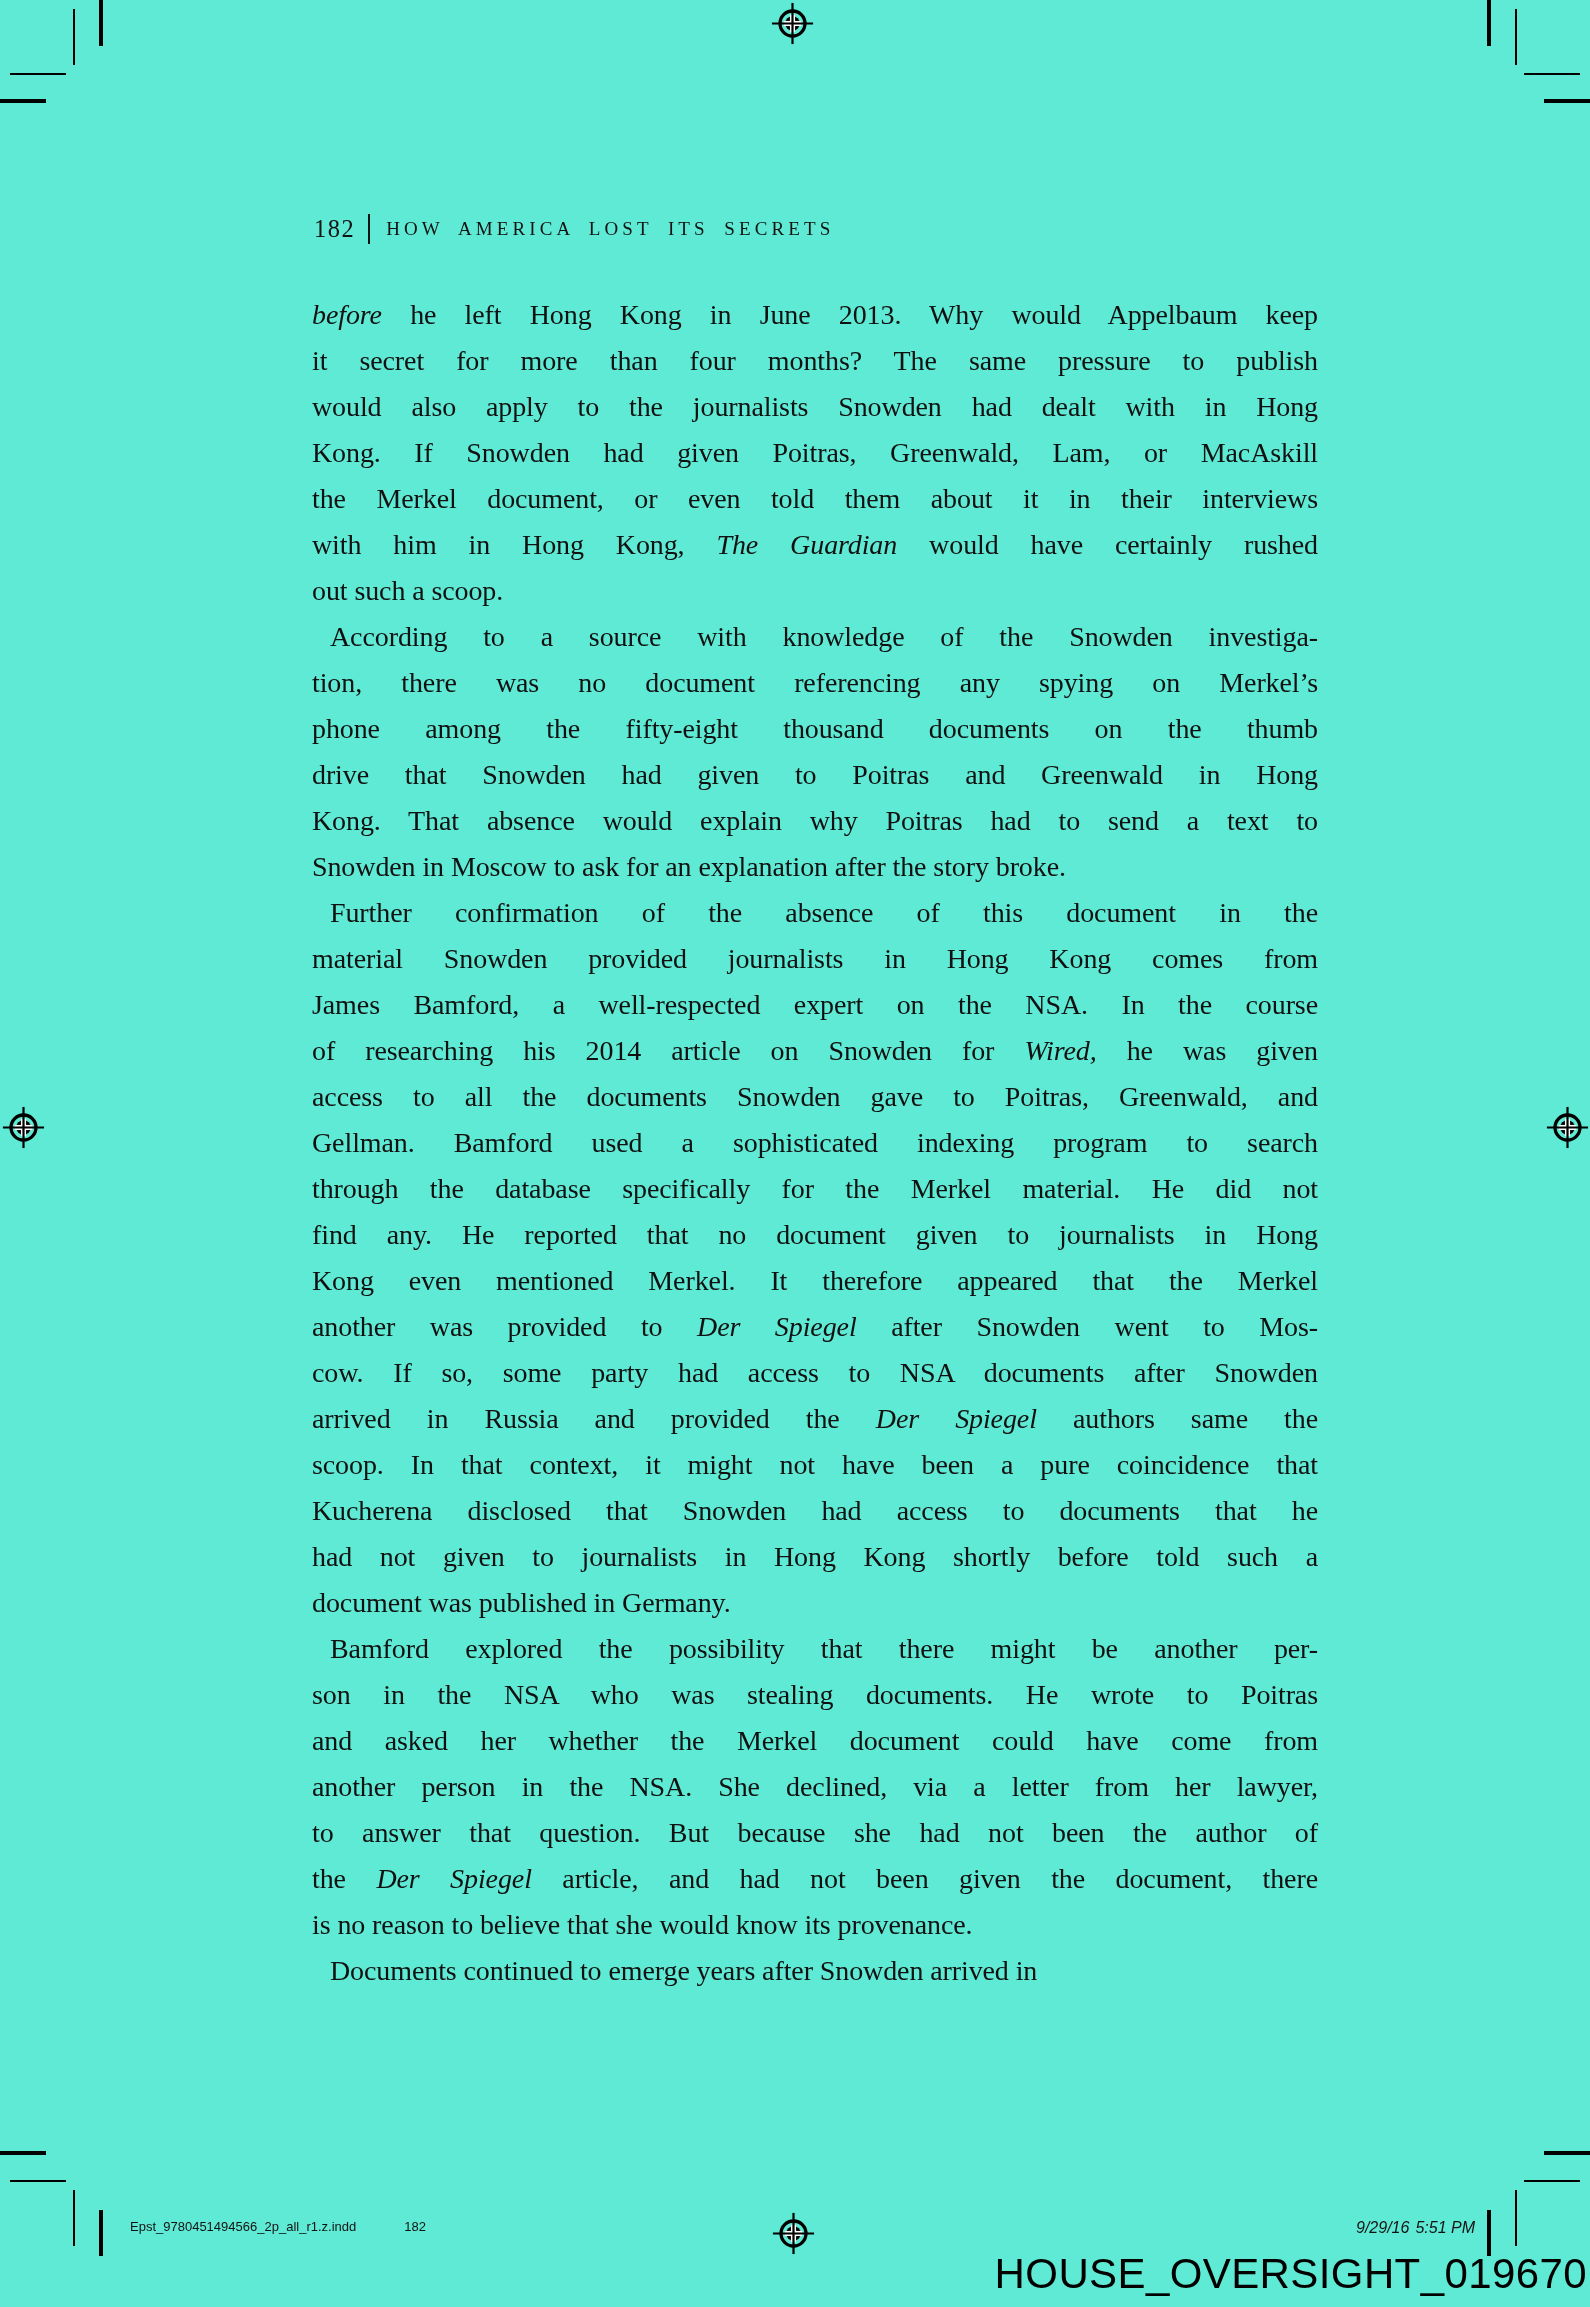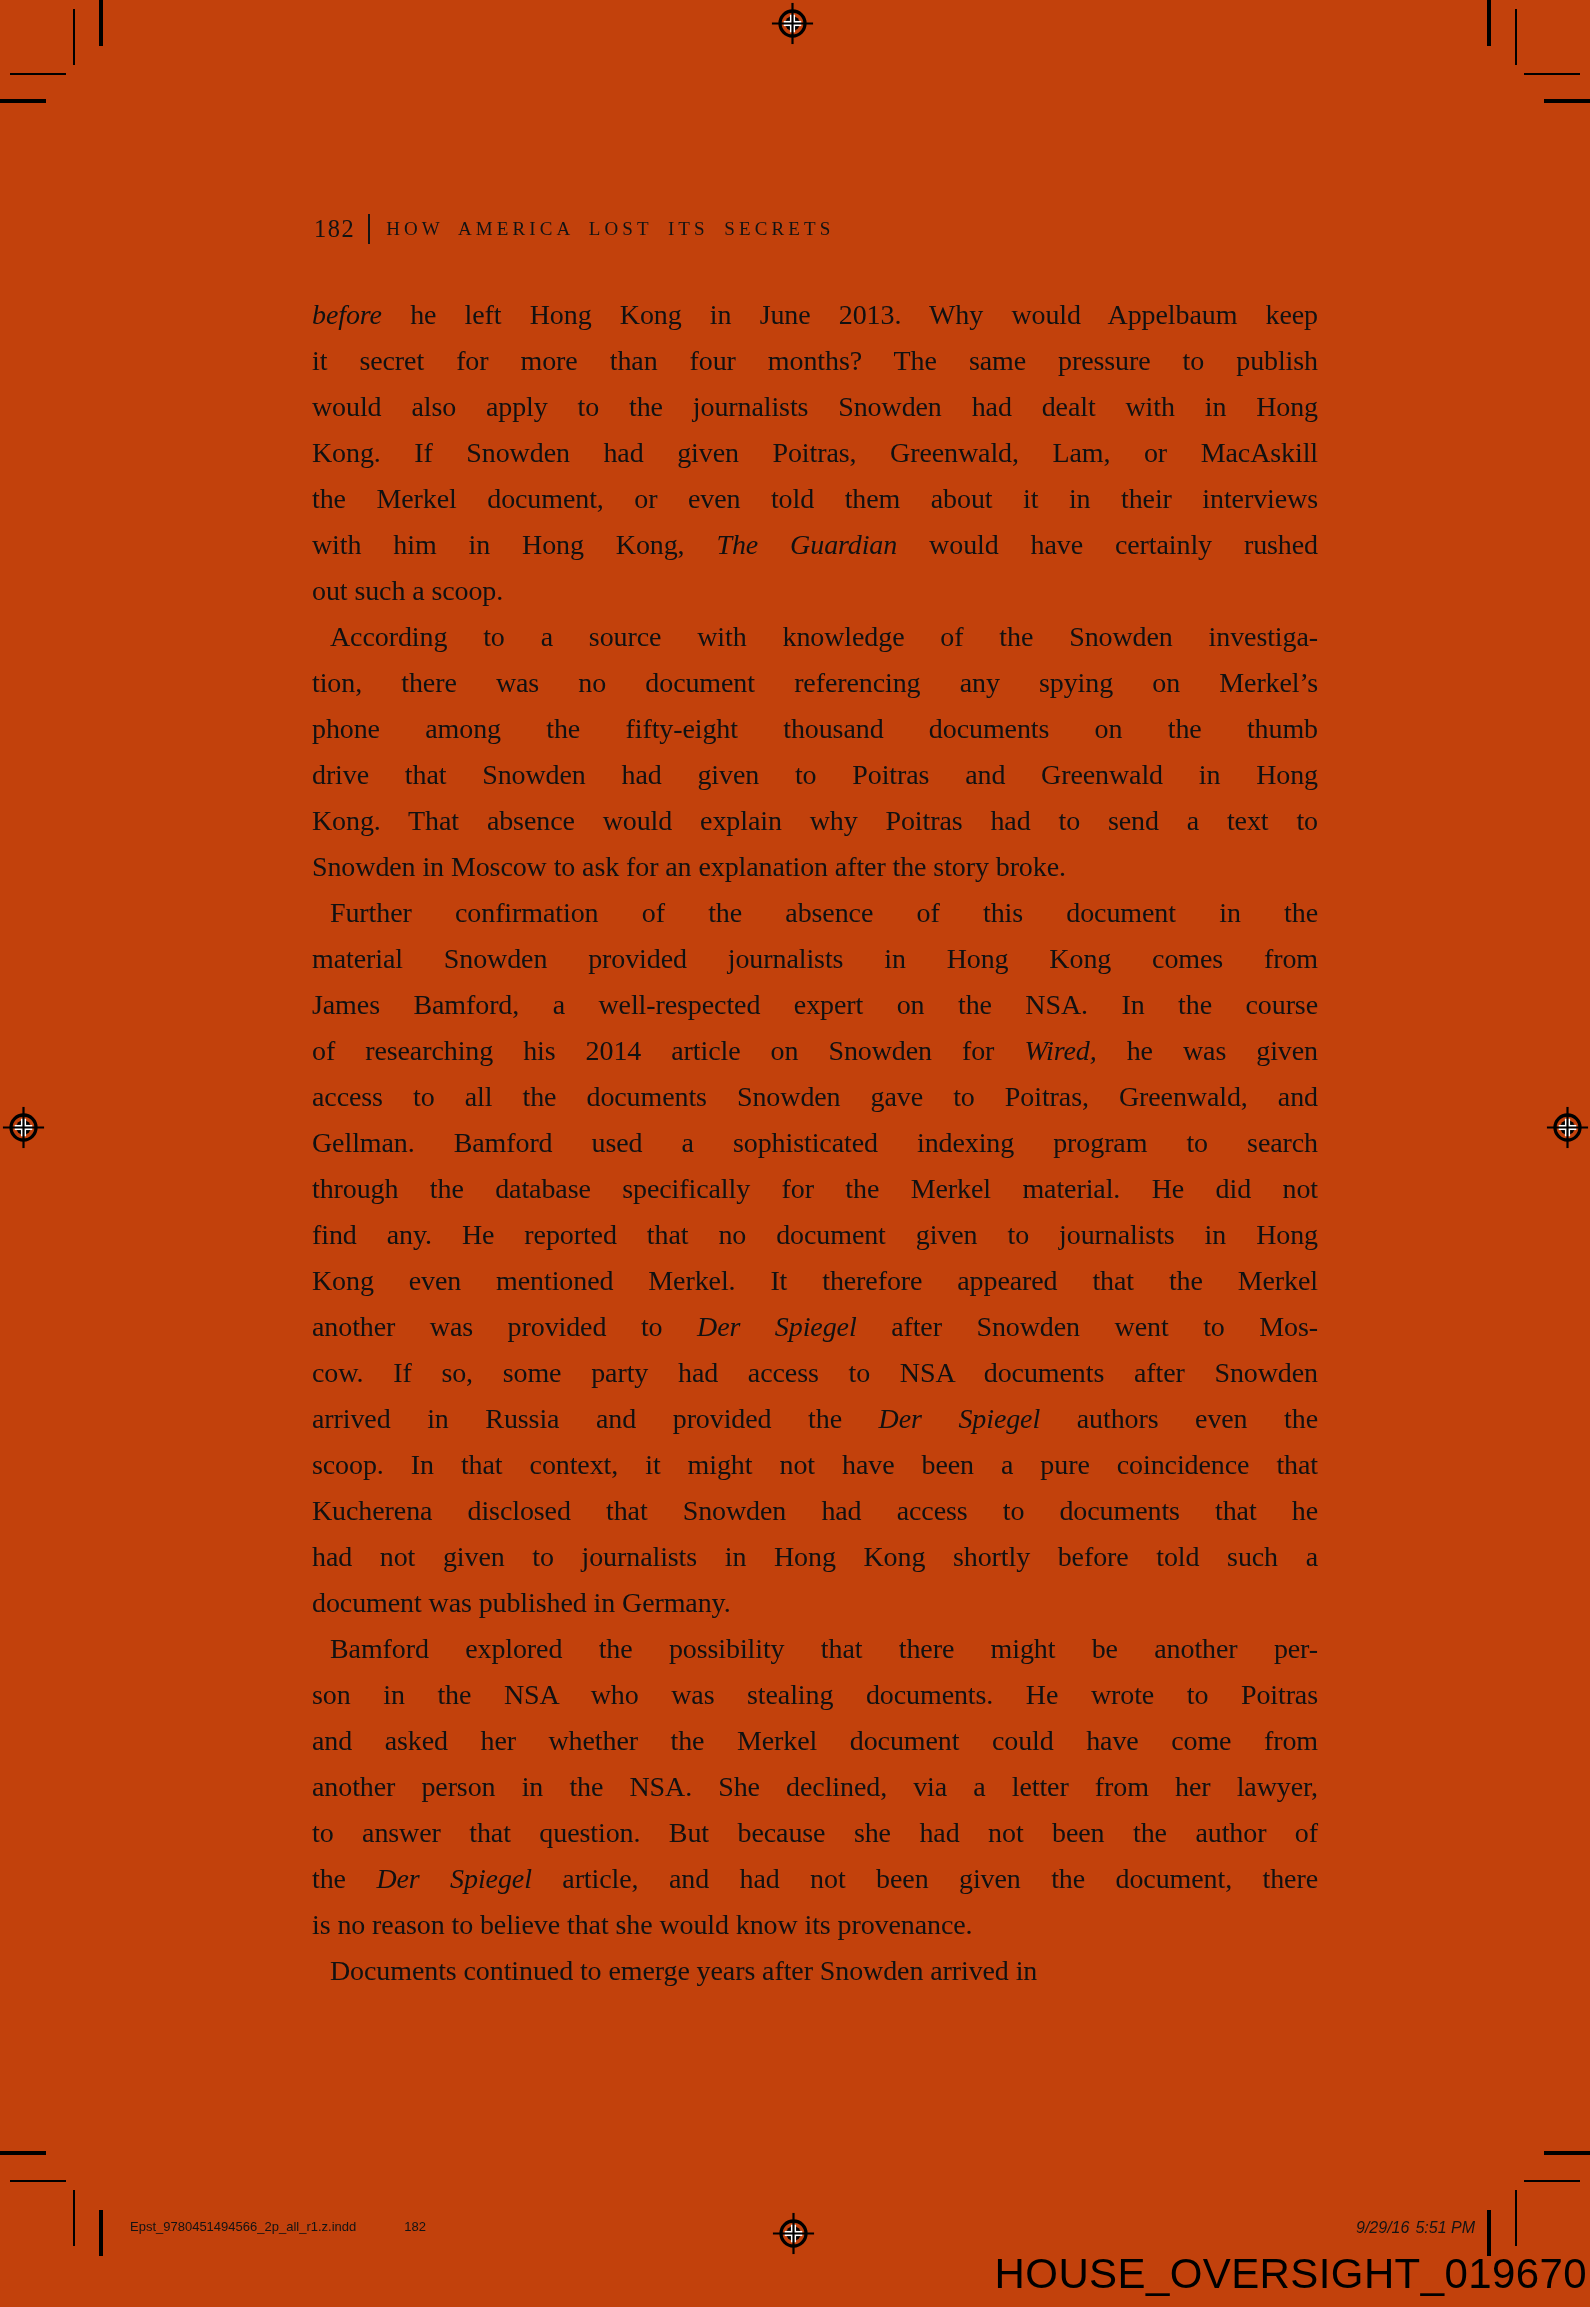--- a/index.html
+++ b/index.html
@@ -1,17 +1,17 @@
 <!DOCTYPE html>
 <html style="font-size:12px"><head>
 <meta charset="utf-8">
 <style>
   html,body{margin:0;padding:0;background:#e8e8e8;}
   .page{
-    position:relative;width:1590px;height:2307px;background:#c2410c;
+    position:relative;width:1590px;height:2307px;background:#5eead4;
     overflow:hidden;font-family:"Liberation Serif",serif;
   }
   
   .regmark{position:absolute;width:47px;height:47px;}
   
   .crop{position:absolute;background:#000;}
   
   .header{
     position:absolute;left:314px;top:212px;width:1006px;height:34px;
     display:flex;align-items:center;color:#131313;
@@ -138,21 +138,21 @@
       <div class="line"><span>material Snowden provided journalists in Hong Kong comes from</span></div>
       <div class="line"><span>James Bamford, a well-respected expert on the NSA. In the course</span></div>
       <div class="line"><span>of researching his 2014 article on Snowden for </span><i>Wired,</i><span> he was given</span></div>
       <div class="line"><span>access to all the documents Snowden gave to Poitras, Greenwald, and</span></div>
       <div class="line"><span>Gellman. Bamford used a sophisticated indexing program to search</span></div>
       <div class="line"><span>through the database specifically for the Merkel material. He did not</span></div>
       <div class="line"><span>find any. He reported that no document given to journalists in Hong</span></div>
       <div class="line"><span>Kong even mentioned Merkel. It therefore appeared that the Merkel</span></div>
       <div class="line"><span>another was provided to </span><i>Der Spiegel</i><span> after Snowden went to Mos-</span></div>
       <div class="line"><span>cow. If so, some party had access to NSA documents after Snowden</span></div>
-      <div class="line"><span>arrived in Russia and provided the </span><i>Der Spiegel</i><span> authors even the</span></div>
+      <div class="line"><span>arrived in Russia and provided the </span><i>Der Spiegel</i><span> authors same the</span></div>
       <div class="line"><span>scoop. In that context, it might not have been a pure coincidence that</span></div>
       <div class="line"><span>Kucherena disclosed that Snowden had access to documents that he</span></div>
       <div class="line"><span>had not given to journalists in Hong Kong shortly before told such a</span></div>
       <div class="line last"><span>document was published in Germany.</span></div>
       <div class="line indent"><span>Bamford explored the possibility that there might be another per-</span></div>
       <div class="line"><span>son in the NSA who was stealing documents. He wrote to Poitras</span></div>
       <div class="line"><span>and asked her whether the Merkel document could have come from</span></div>
       <div class="line"><span>another person in the NSA. She declined, via a letter from her lawyer,</span></div>
       <div class="line"><span>to answer that question. But because she had not been the author of</span></div>
       <div class="line"><span>the </span><i>Der Spiegel</i><span> article, and had not been given the document, there</span></div>

